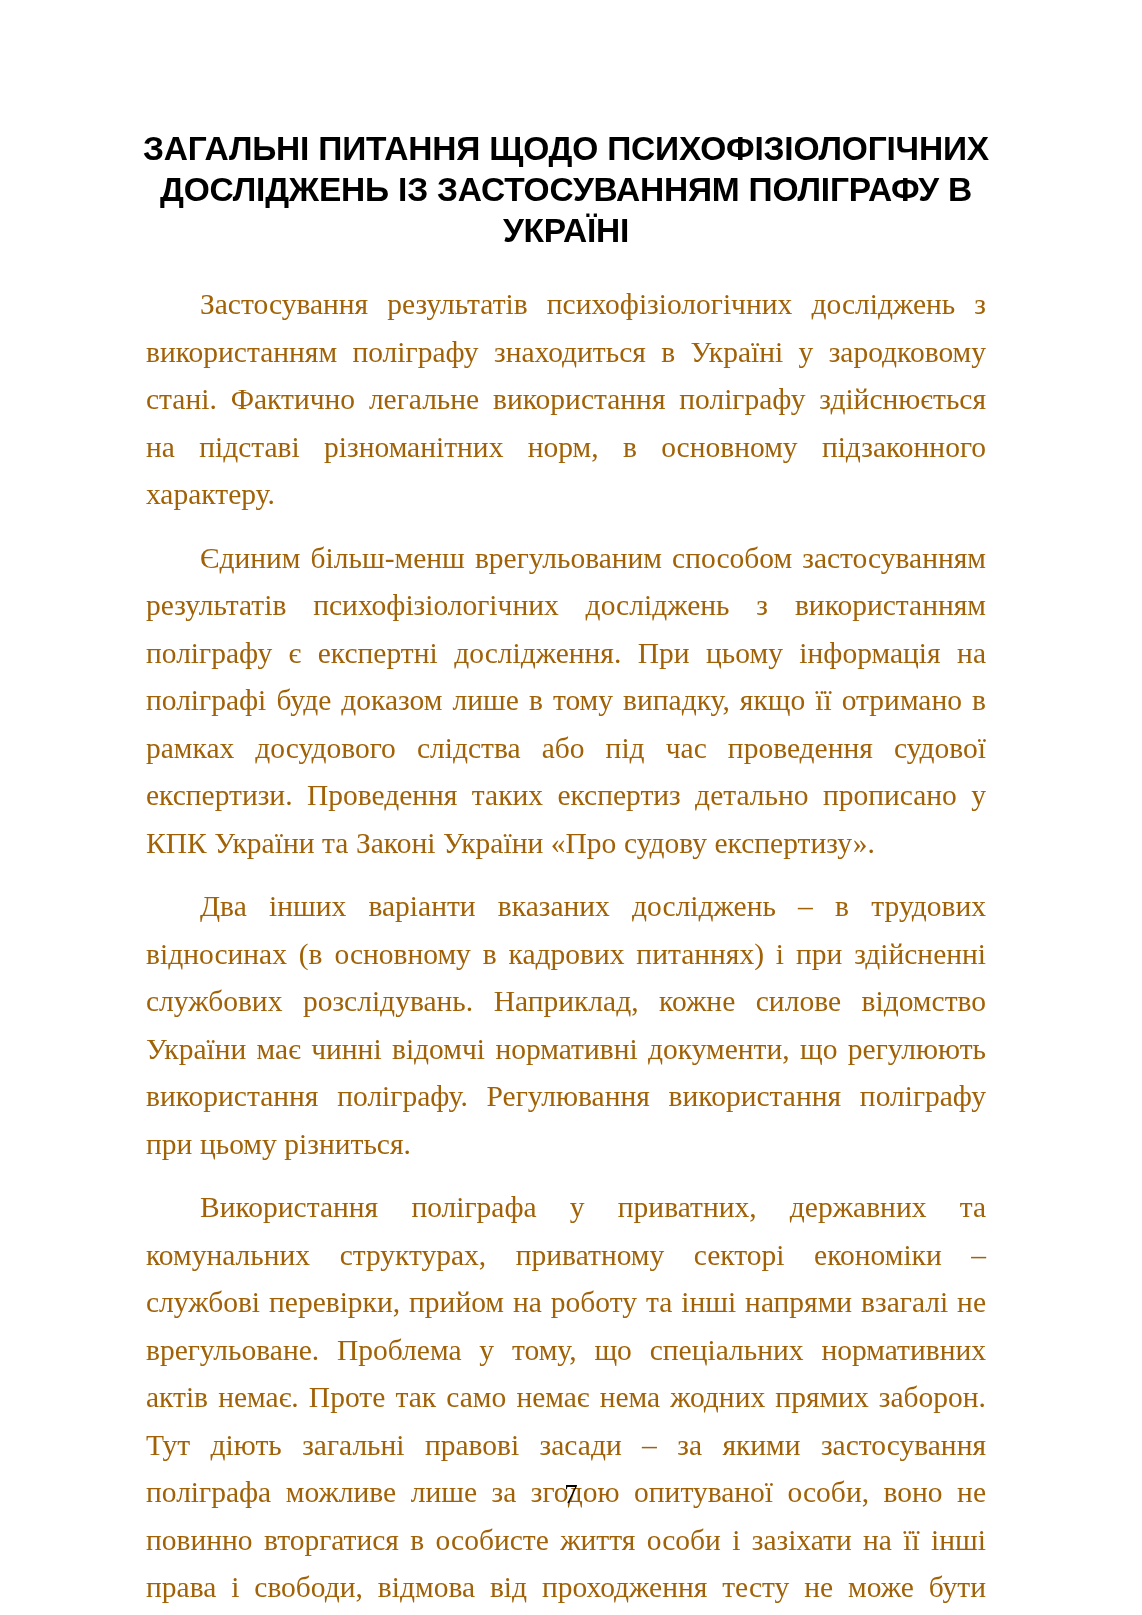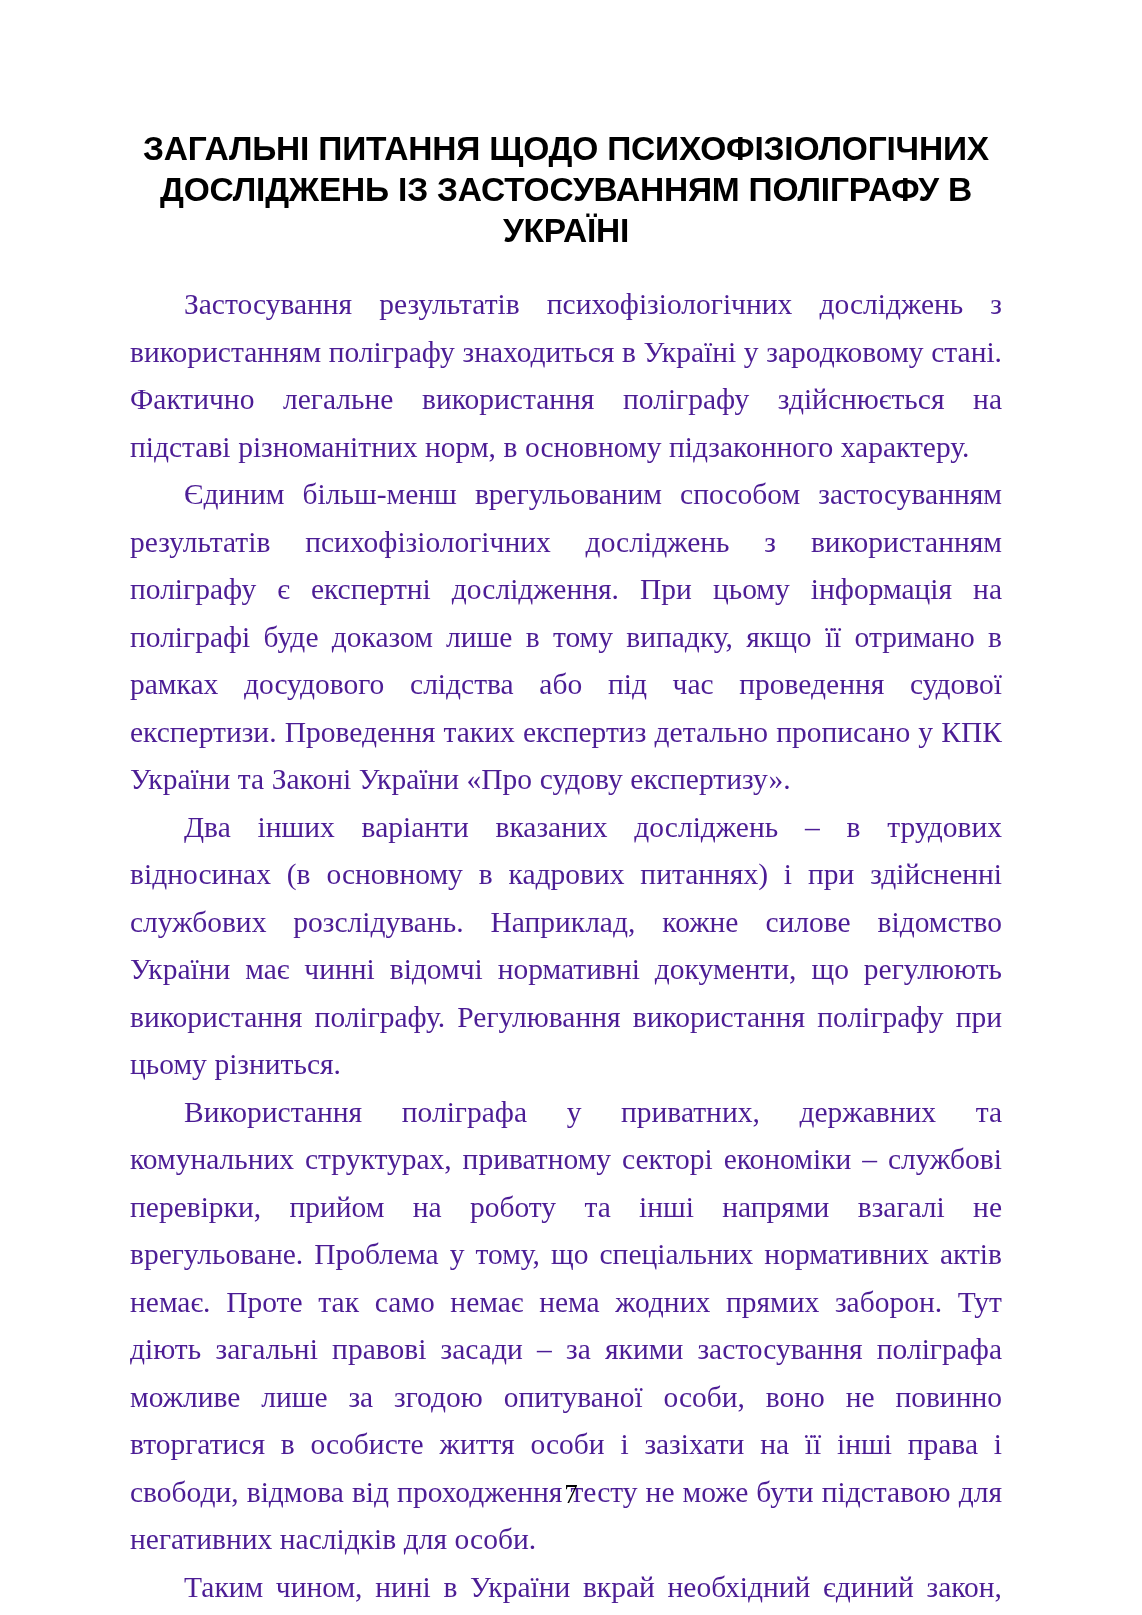--- a/index.html
+++ b/index.html
@@ -42,22 +42,22 @@
   .body-text {
     margin-top: 30px;
   }
 
   .body-text p {
     font-family: "Liberation Serif", "DejaVu Serif", serif;
     font-size: 29.5px;
     line-height: 47.5px;
     text-align: justify;
     text-justify: inter-word;
-    color: #4c1d95;
-    margin: 0;
+    color: #a16207;
+    margin: 16px;
     text-indent: 54px;
     word-spacing: 0.2px;
     hyphens: none;
     -webkit-hyphens: none;
   }
 
   
   .body-text p:last-child {
     text-align: justify;
   }

